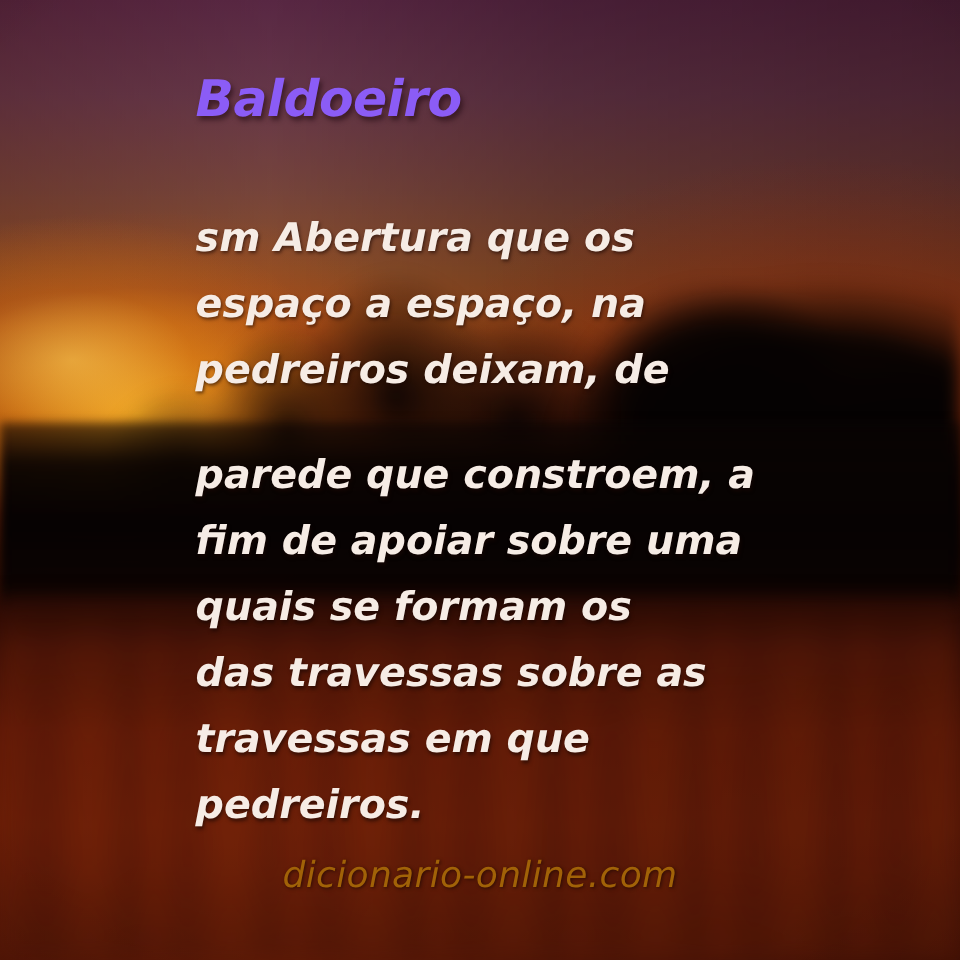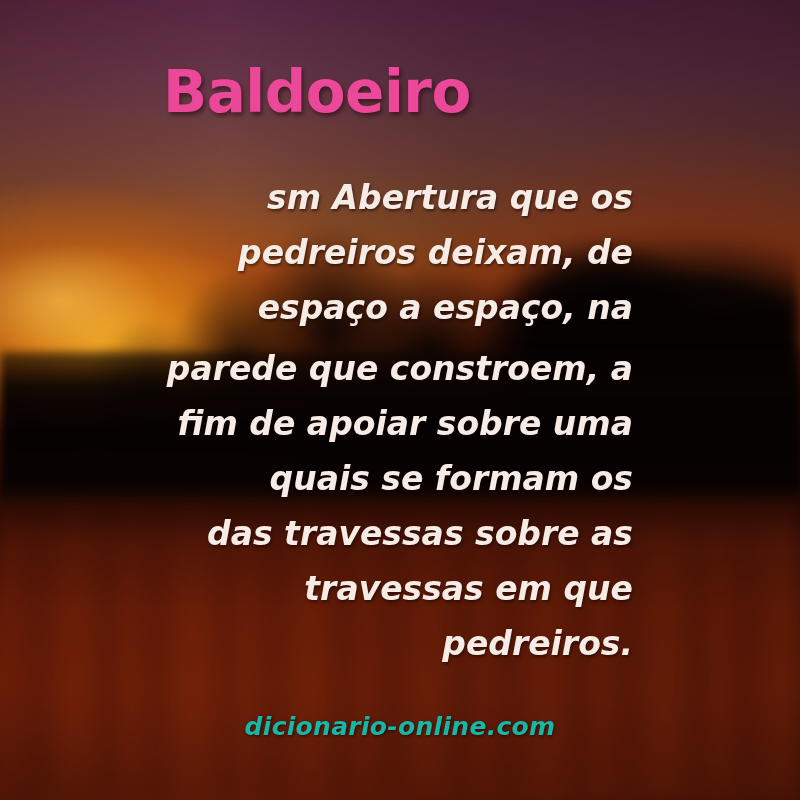--- a/index.html
+++ b/index.html
@@ -162,42 +162,42 @@
     position: absolute;
     inset: 0;
   }
 
   #title {
     position: absolute;
     left: 163px;
     top: 58px;
     margin: 0;
     font-family: "DejaVu Sans", sans-serif;
-    font-size: 58px;
+    font-size: 42px;
     font-weight: bold;
+    font-style: italic;
     letter-spacing: -0.5px;
-    color: #ec4899;
+    color: #8b5cf6;
     text-shadow: 2px 3px 4px rgba(30, 8, 14, 0.55);
     white-space: nowrap;
   }
 
   #definition {
     position: absolute;
     left: 163px;
     top: 170px;
     width: 470px;
   }
 
   .def-para {
     margin: 0;
-    text-align: right;
   }
 
   .def-para + .def-para {
-    margin-top: 6px;
+    margin-top: 33px;
   }
 
   .def-line {
     display: block;
     font-family: "DejaVu Sans", sans-serif;
     font-size: 33px;
     font-weight: bold;
     font-style: italic;
     line-height: 55px;
     color: #f6ece5;
@@ -208,24 +208,24 @@
   #footer {
     position: absolute;
     left: 0;
     right: 0;
     top: 712px;
     text-align: center;
   }
 
   #footer-text {
     font-family: "DejaVu Sans", sans-serif;
-    font-size: 25px;
+    font-size: 30px;
     font-style: italic;
-    font-weight: bold;
-    color: #14b8a6;
+    font-weight: normal;
+    color: #a16207;
     letter-spacing: 0.3px;
     text-shadow: 1px 1px 3px rgba(20, 5, 3, 0.65);
   }
 </style>
 </head>
 <body>
 
 <div id="card">
 
   <div class="bg-layer" id="bg-sky"></div>
@@ -241,22 +241,22 @@
   <div class="bg-layer" id="bg-vignette"></div>
 
   <div id="content">
 
     <h1 id="title">Baldoeiro</h1>
 
     <div id="definition">
 
       <p class="def-para">
         <span class="def-line">sm Abertura que os</span>
+        <span class="def-line">espaço a espaço, na</span>
         <span class="def-line">pedreiros deixam, de</span>
-        <span class="def-line">espaço a espaço, na</span>
       </p>
 
       <p class="def-para">
         <span class="def-line">parede que constroem, a</span>
         <span class="def-line">fim de apoiar sobre uma</span>
         <span class="def-line">quais se formam os</span>
         <span class="def-line">das travessas sobre as</span>
         <span class="def-line">travessas em que</span>
         <span class="def-line">pedreiros.</span>
       </p>

